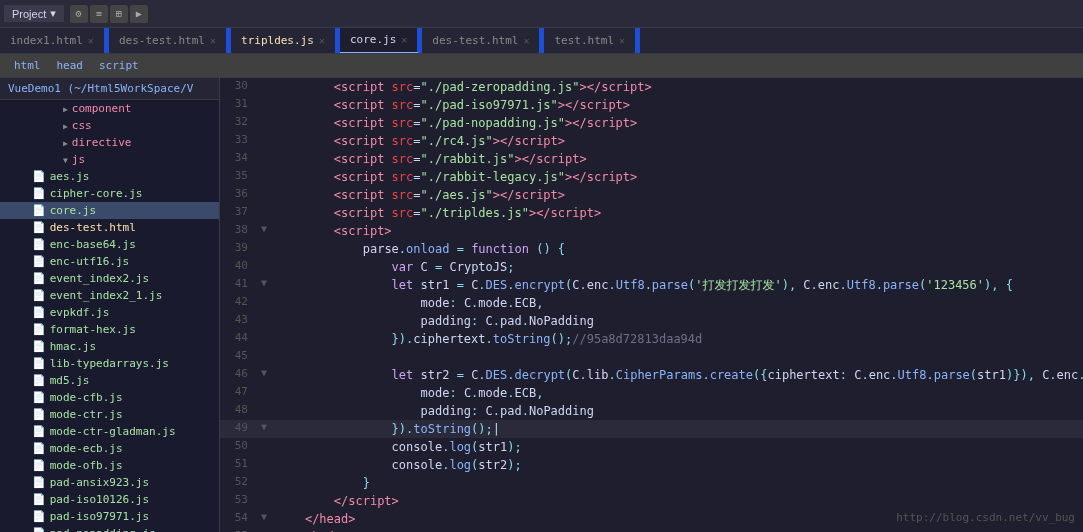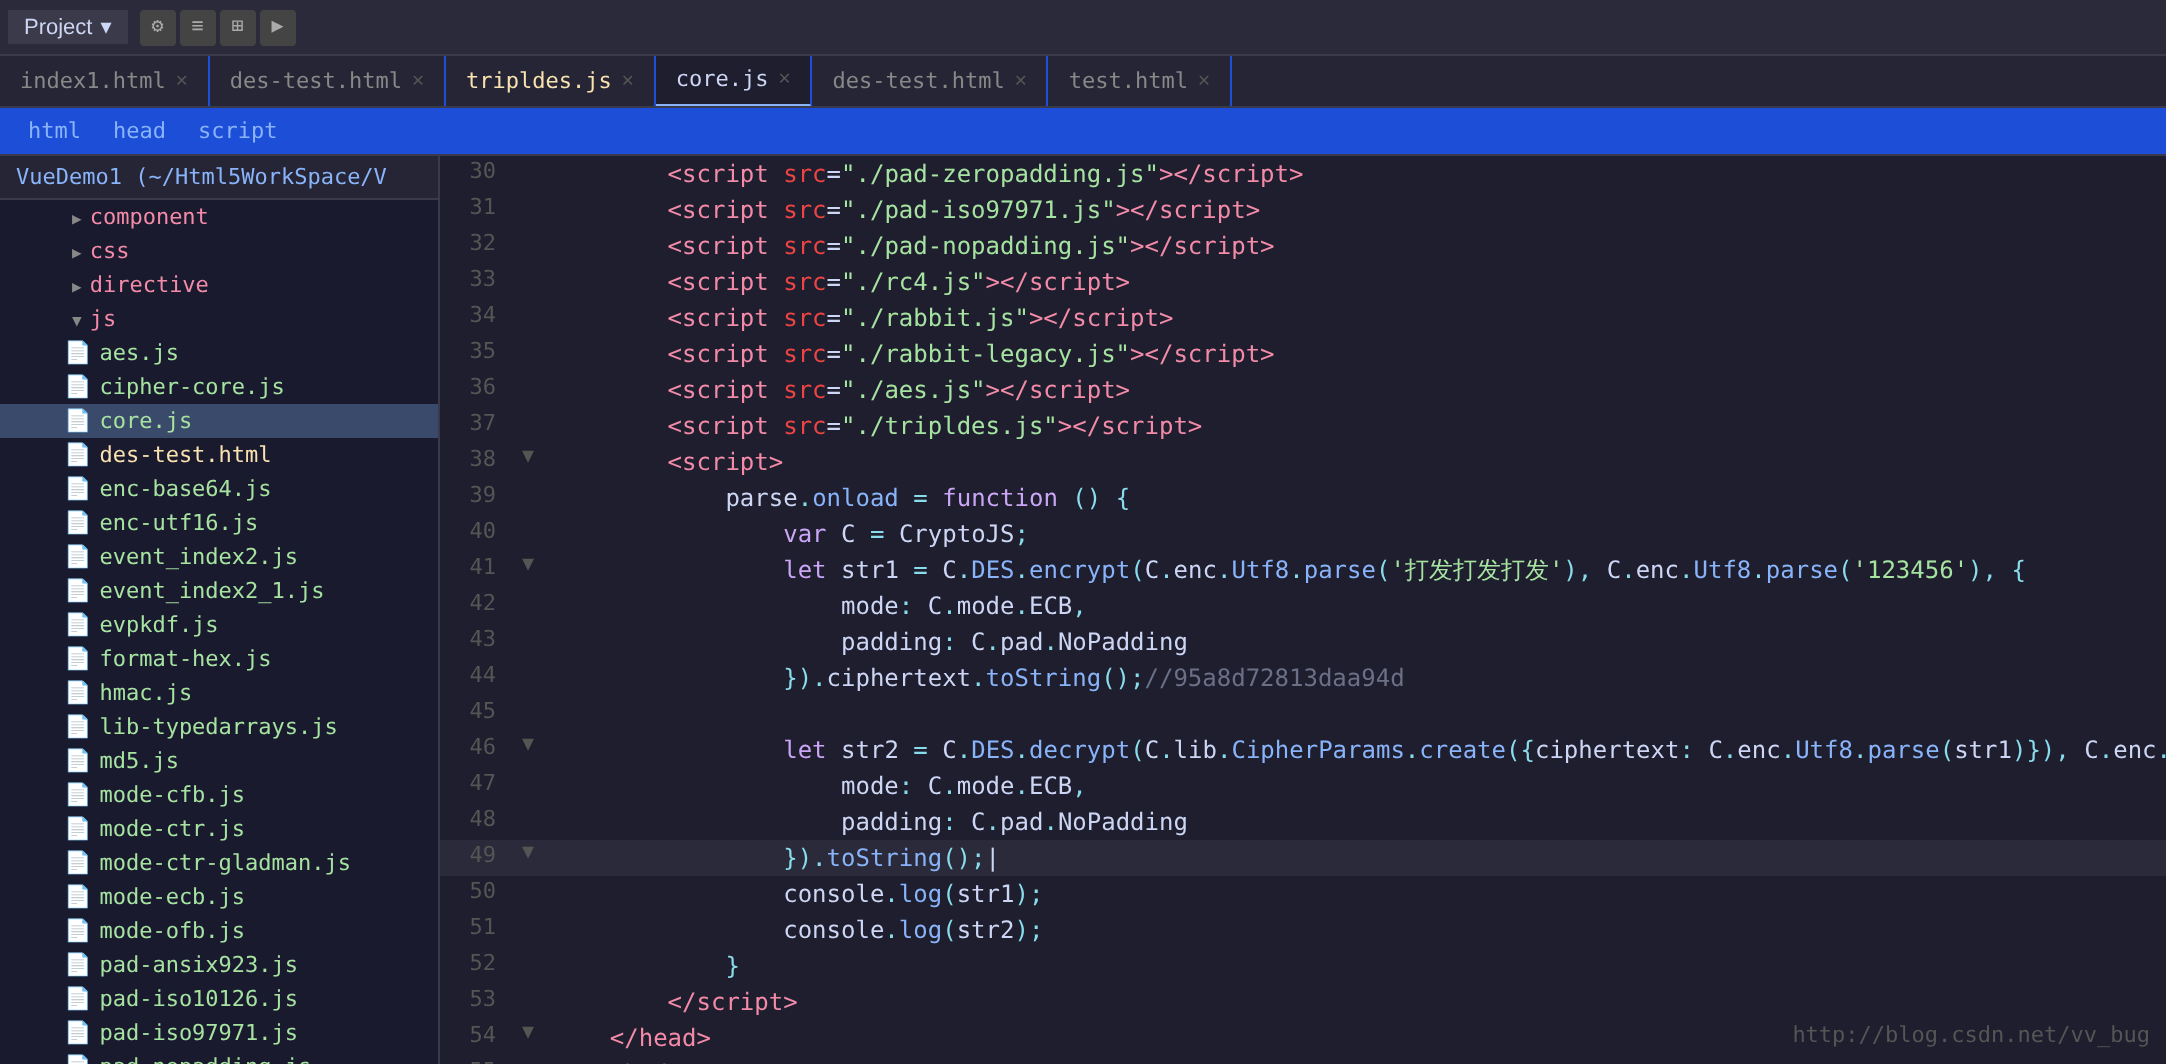--- a/index.html
+++ b/index.html
@@ -6,41 +6,41 @@
     body { background: #1e1e2e; color: #cdd6f4; font-family: 'Consolas', 'Monaco', monospace; font-size: 12px; display: flex; flex-direction: column; height: 532px; overflow: hidden; }
 
     
     .top-bar { background: #2a2a3a; border-bottom: 1px solid #3a3a4a; display: flex; align-items: center; height: 28px; padding: 0 4px; gap: 2px; }
     .top-bar-project { background: #3a3a4a; color: #cdd6f4; border: none; padding: 2px 8px; font-size: 11px; cursor: pointer; display: flex; align-items: center; gap: 4px; }
     .top-bar-icons { display: flex; gap: 2px; margin-left: 4px; }
     .top-bar-icon { width: 18px; height: 18px; background: #444; border-radius: 2px; display: flex; align-items: center; justify-content: center; cursor: pointer; font-size: 10px; color: #aaa; }
 
     
     .tabs-bar { background: #252535; display: flex; align-items: center; height: 26px; border-bottom: 1px solid #3a3a4a; overflow: hidden; }
-    .tab { display: flex; align-items: center; padding: 0 10px; height: 26px; font-size: 11px; cursor: pointer; border-right: 1px solid #1d4ed8; gap: 5px; color: #888; background: #252535; white-space: nowrap; }
+    .tab { display: flex; align-items: center; padding: 0 10px; height: 26px; font-size: 11px; cursor: pointer; border-right: 5px solid #1d4ed8; gap: 5px; color: #888; background: #252535; white-space: nowrap; }
     .tab.active { background: #1e1e2e; color: #cdd6f4; border-bottom: 2px solid #89b4fa; }
     .tab.modified { color: #f9e2af; }
     .tab-close { color: #555; font-size: 10px; cursor: pointer; }
 
     
-    .nav-breadcrumb { background: #1d4ed8; display: flex; align-items: center; padding: 0 8px; gap: 4px; height: 24px; border-bottom: 1px solid #3a3a4a; }
+    .nav-breadcrumb { background: #404040; display: flex; align-items: center; padding: 0 8px; gap: 4px; height: 24px; border-bottom: 1px solid #3a3a4a; }
     .nav-crumb { color: #89b4fa; font-size: 11px; cursor: pointer; padding: 1px 6px; }
 
     
     .main { display: flex; flex: 1; overflow: hidden; }
 
     
     .sidebar { width: 220px; background: #1a1a2e; border-right: 1px solid #3a3a4a; overflow-y: auto; flex-shrink: 0; }
     .sidebar-header { padding: 4px 8px; font-size: 11px; color: #89b4fa; background: #252535; border-bottom: 1px solid #3a3a4a; display: flex; align-items: center; gap: 4px; }
     .sidebar-item { padding: 2px 8px; font-size: 11px; cursor: pointer; display: flex; align-items: center; gap: 4px; color: #cdd6f4; }
     .sidebar-item.selected { background: #3a4a6a; color: #89b4fa; }
     .sidebar-item.folder { color: #f38ba8; }
     .sidebar-item.js-file { color: #a6e3a1; }
     .sidebar-item.html-file { color: #f9e2af; }
-    .sidebar-indent1 { padding-left: 36px; }
+    .sidebar-indent1 { padding-left: 36px; margin-left: 27px; }
     .sidebar-indent2 { padding-left: 32px; }
     .folder-open::before { content: '▼'; font-size: 8px; color: #888; }
     .folder-closed::before { content: '▶'; font-size: 8px; color: #888; }
 
     
     .editor { flex: 1; overflow: auto; background: #1e1e2e; }
     .code-lines { min-width: max-content; }
     .code-line { display: flex; align-items: flex-start; min-height: 18px; }
     .line-num { width: 36px; text-align: right; padding-right: 8px; color: #555; user-select: none; flex-shrink: 0; font-size: 11px; padding-top: 1px; }
     .line-fold { width: 16px; text-align: center; color: #555; flex-shrink: 0; font-size: 10px; cursor: pointer; padding-top: 1px; }

